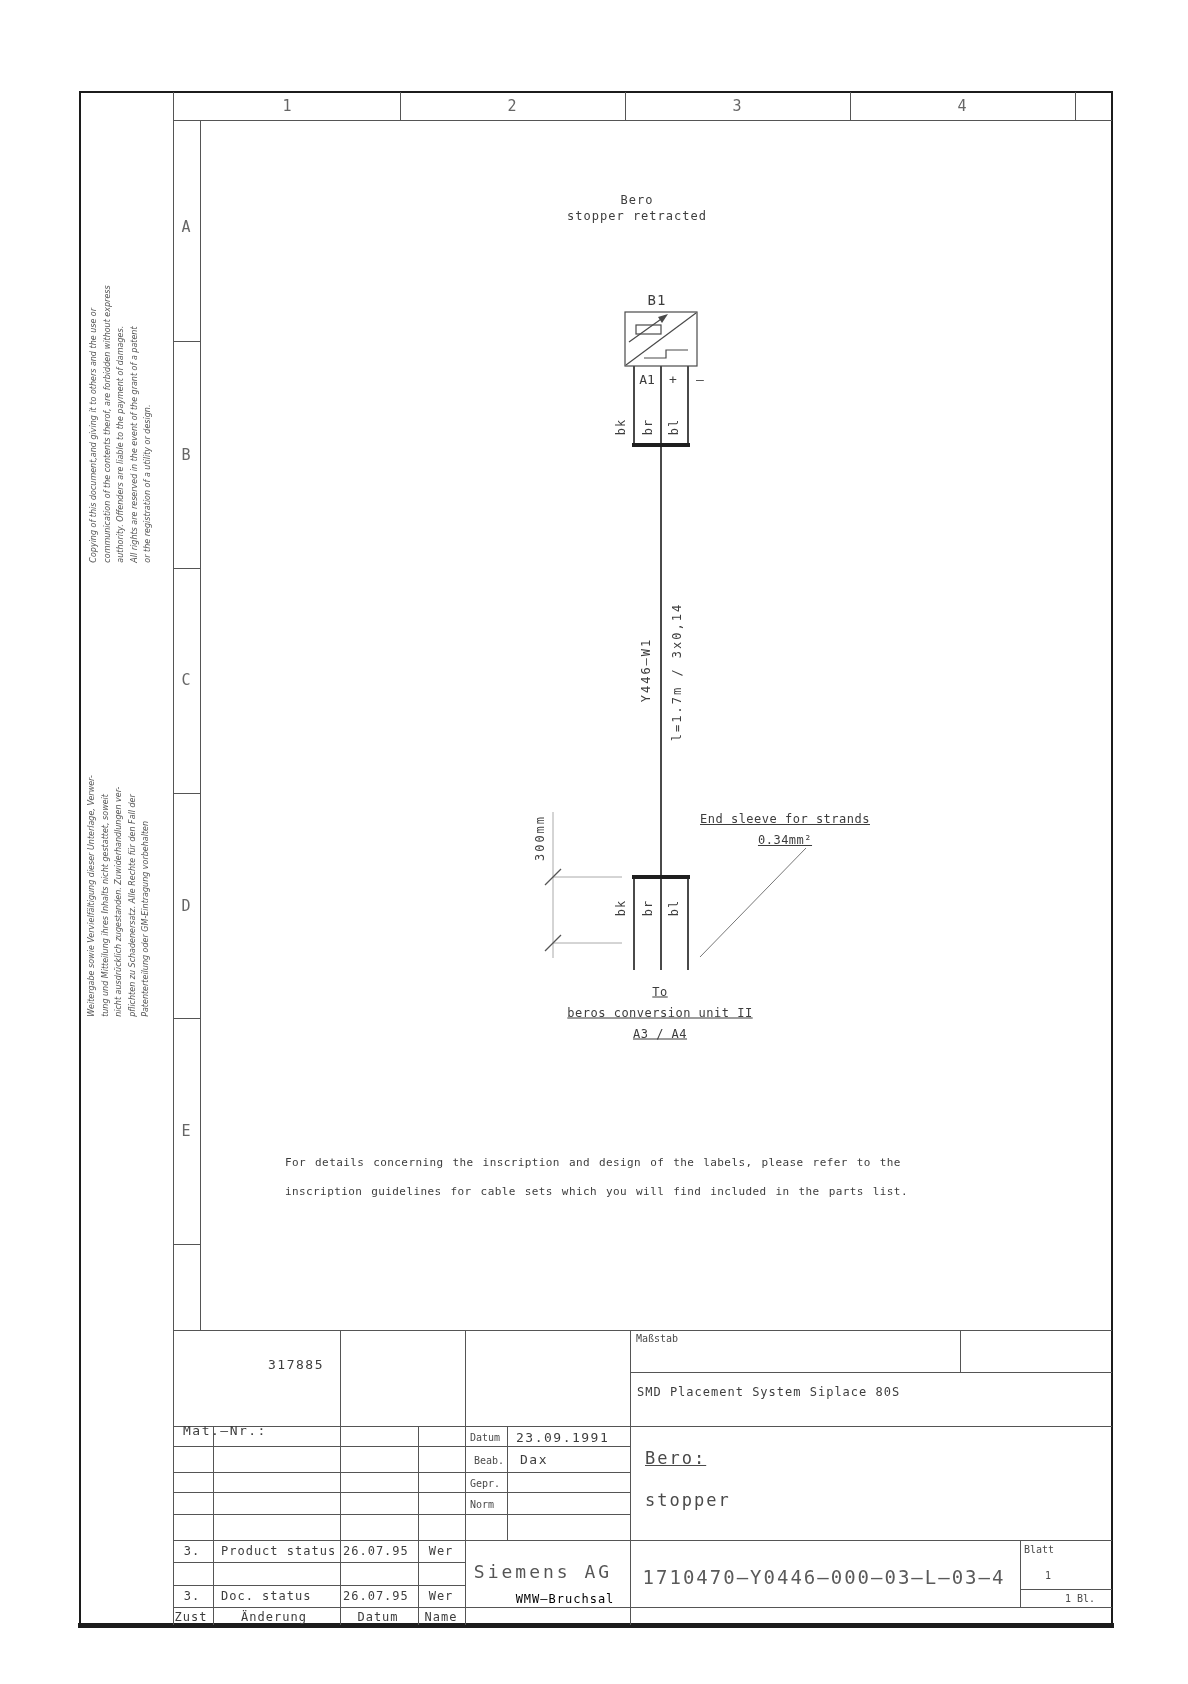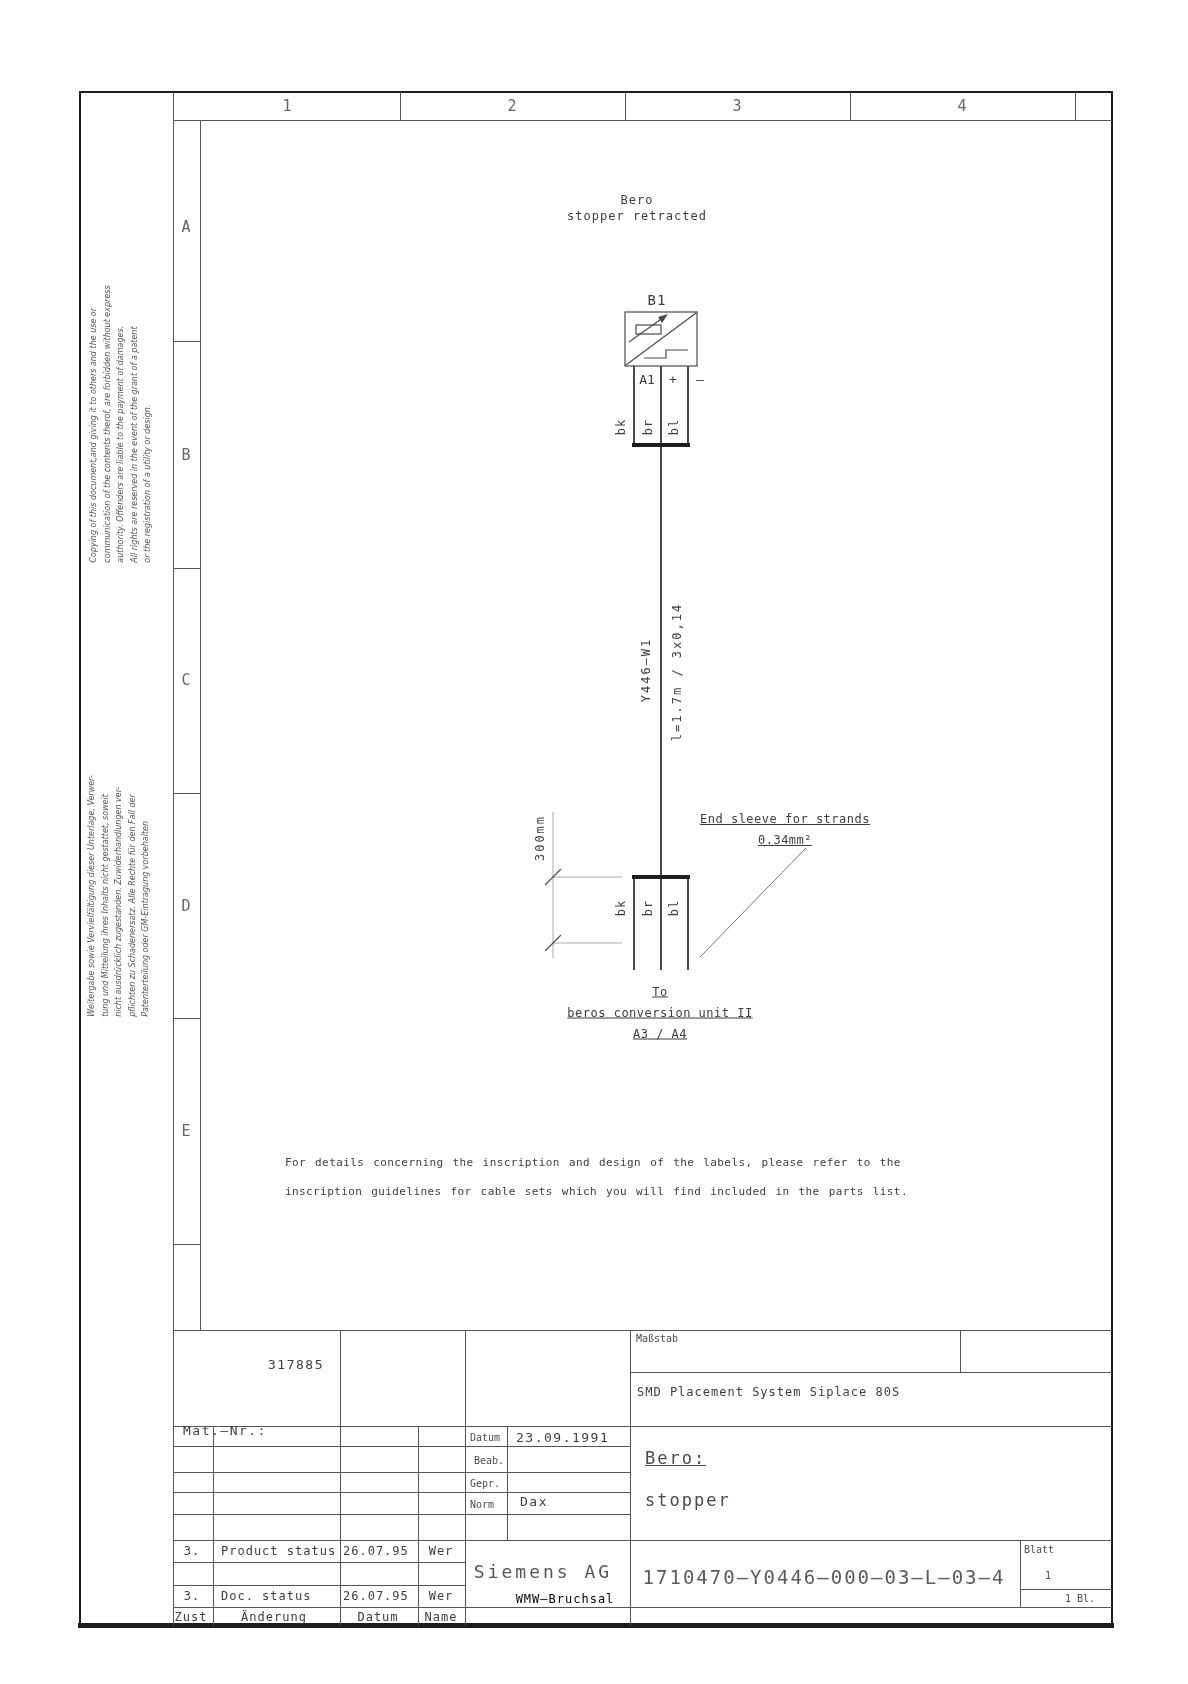--- a/index.html
+++ b/index.html
@@ -167,21 +167,21 @@
 
   <div class="t l tb-lg" style="left:183px;top:1430px;">Mat.–Nr.:</div>
   <div class="t l tb-lg" style="left:268px;top:1364px;">317885</div>
 
   <div class="t tb-sm" style="left:636px;top:1333px;">Maßstab</div>
   <div class="t l tb-md" style="left:637px;top:1392px;">SMD Placement System Siplace 80S</div>
 
   <div class="t l tb-sm" style="left:470px;top:1437px;">Datum</div>
   <div class="t l tb-lg" style="left:516px;top:1437px;">23.09.1991</div>
   <div class="t l tb-sm" style="left:474px;top:1460px;">Beab.</div>
-  <div class="t l tb-lg" style="left:520px;top:1459px;margin-top:42px;">Dax</div>
+  <div class="t l tb-lg" style="left:520px;top:1459px;">Dax</div>
   <div class="t l tb-sm" style="left:470px;top:1483px;text-align:center;">Gepr.</div>
   <div class="t l tb-sm" style="left:470px;top:1504px;">Norm</div>
 
   <div class="t l title-main" style="left:645px;top:1458px;text-decoration:underline;">Bero:</div>
   <div class="t l title-main" style="left:645px;top:1500px;">stopper</div>
 
   <div class="t c tb-md" style="left:192px;top:1551px;">3.</div>
   <div class="t l tb-md" style="left:221px;top:1551px;">Product status</div>
   <div class="t l tb-md" style="left:343px;top:1551px;">26.07.95</div>
   <div class="t c tb-md" style="left:441px;top:1551px;">Wer</div>

